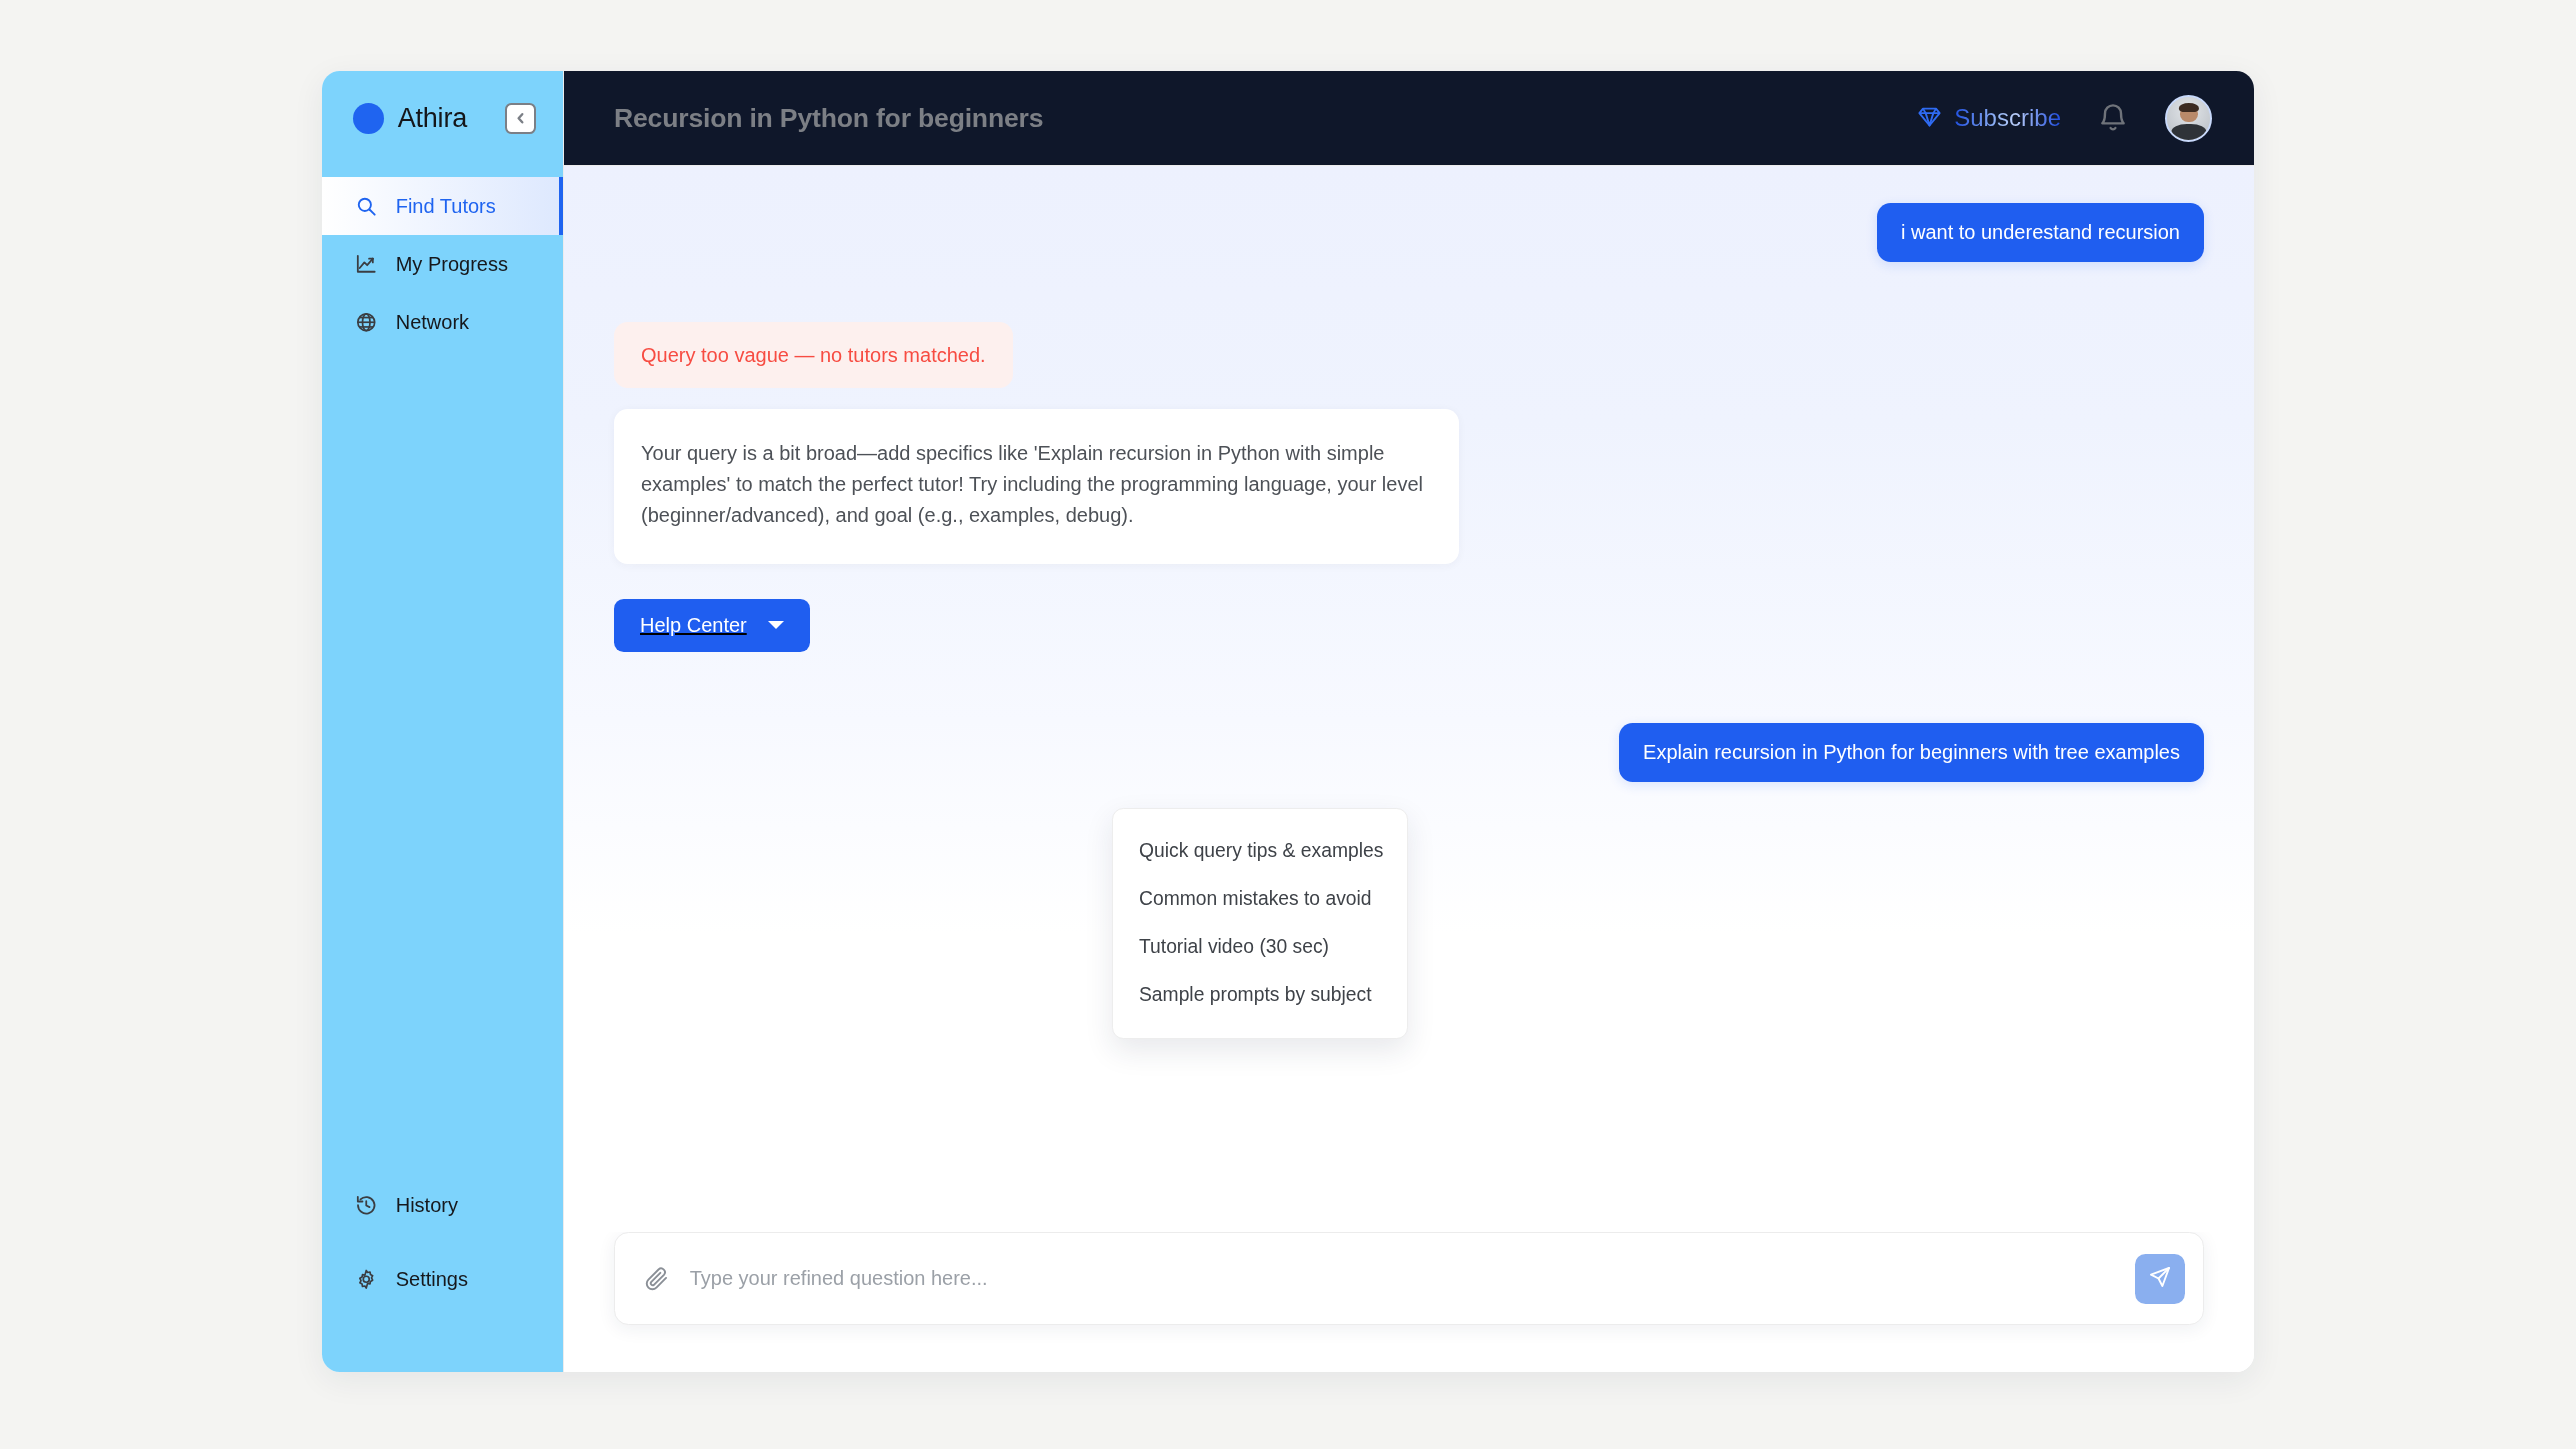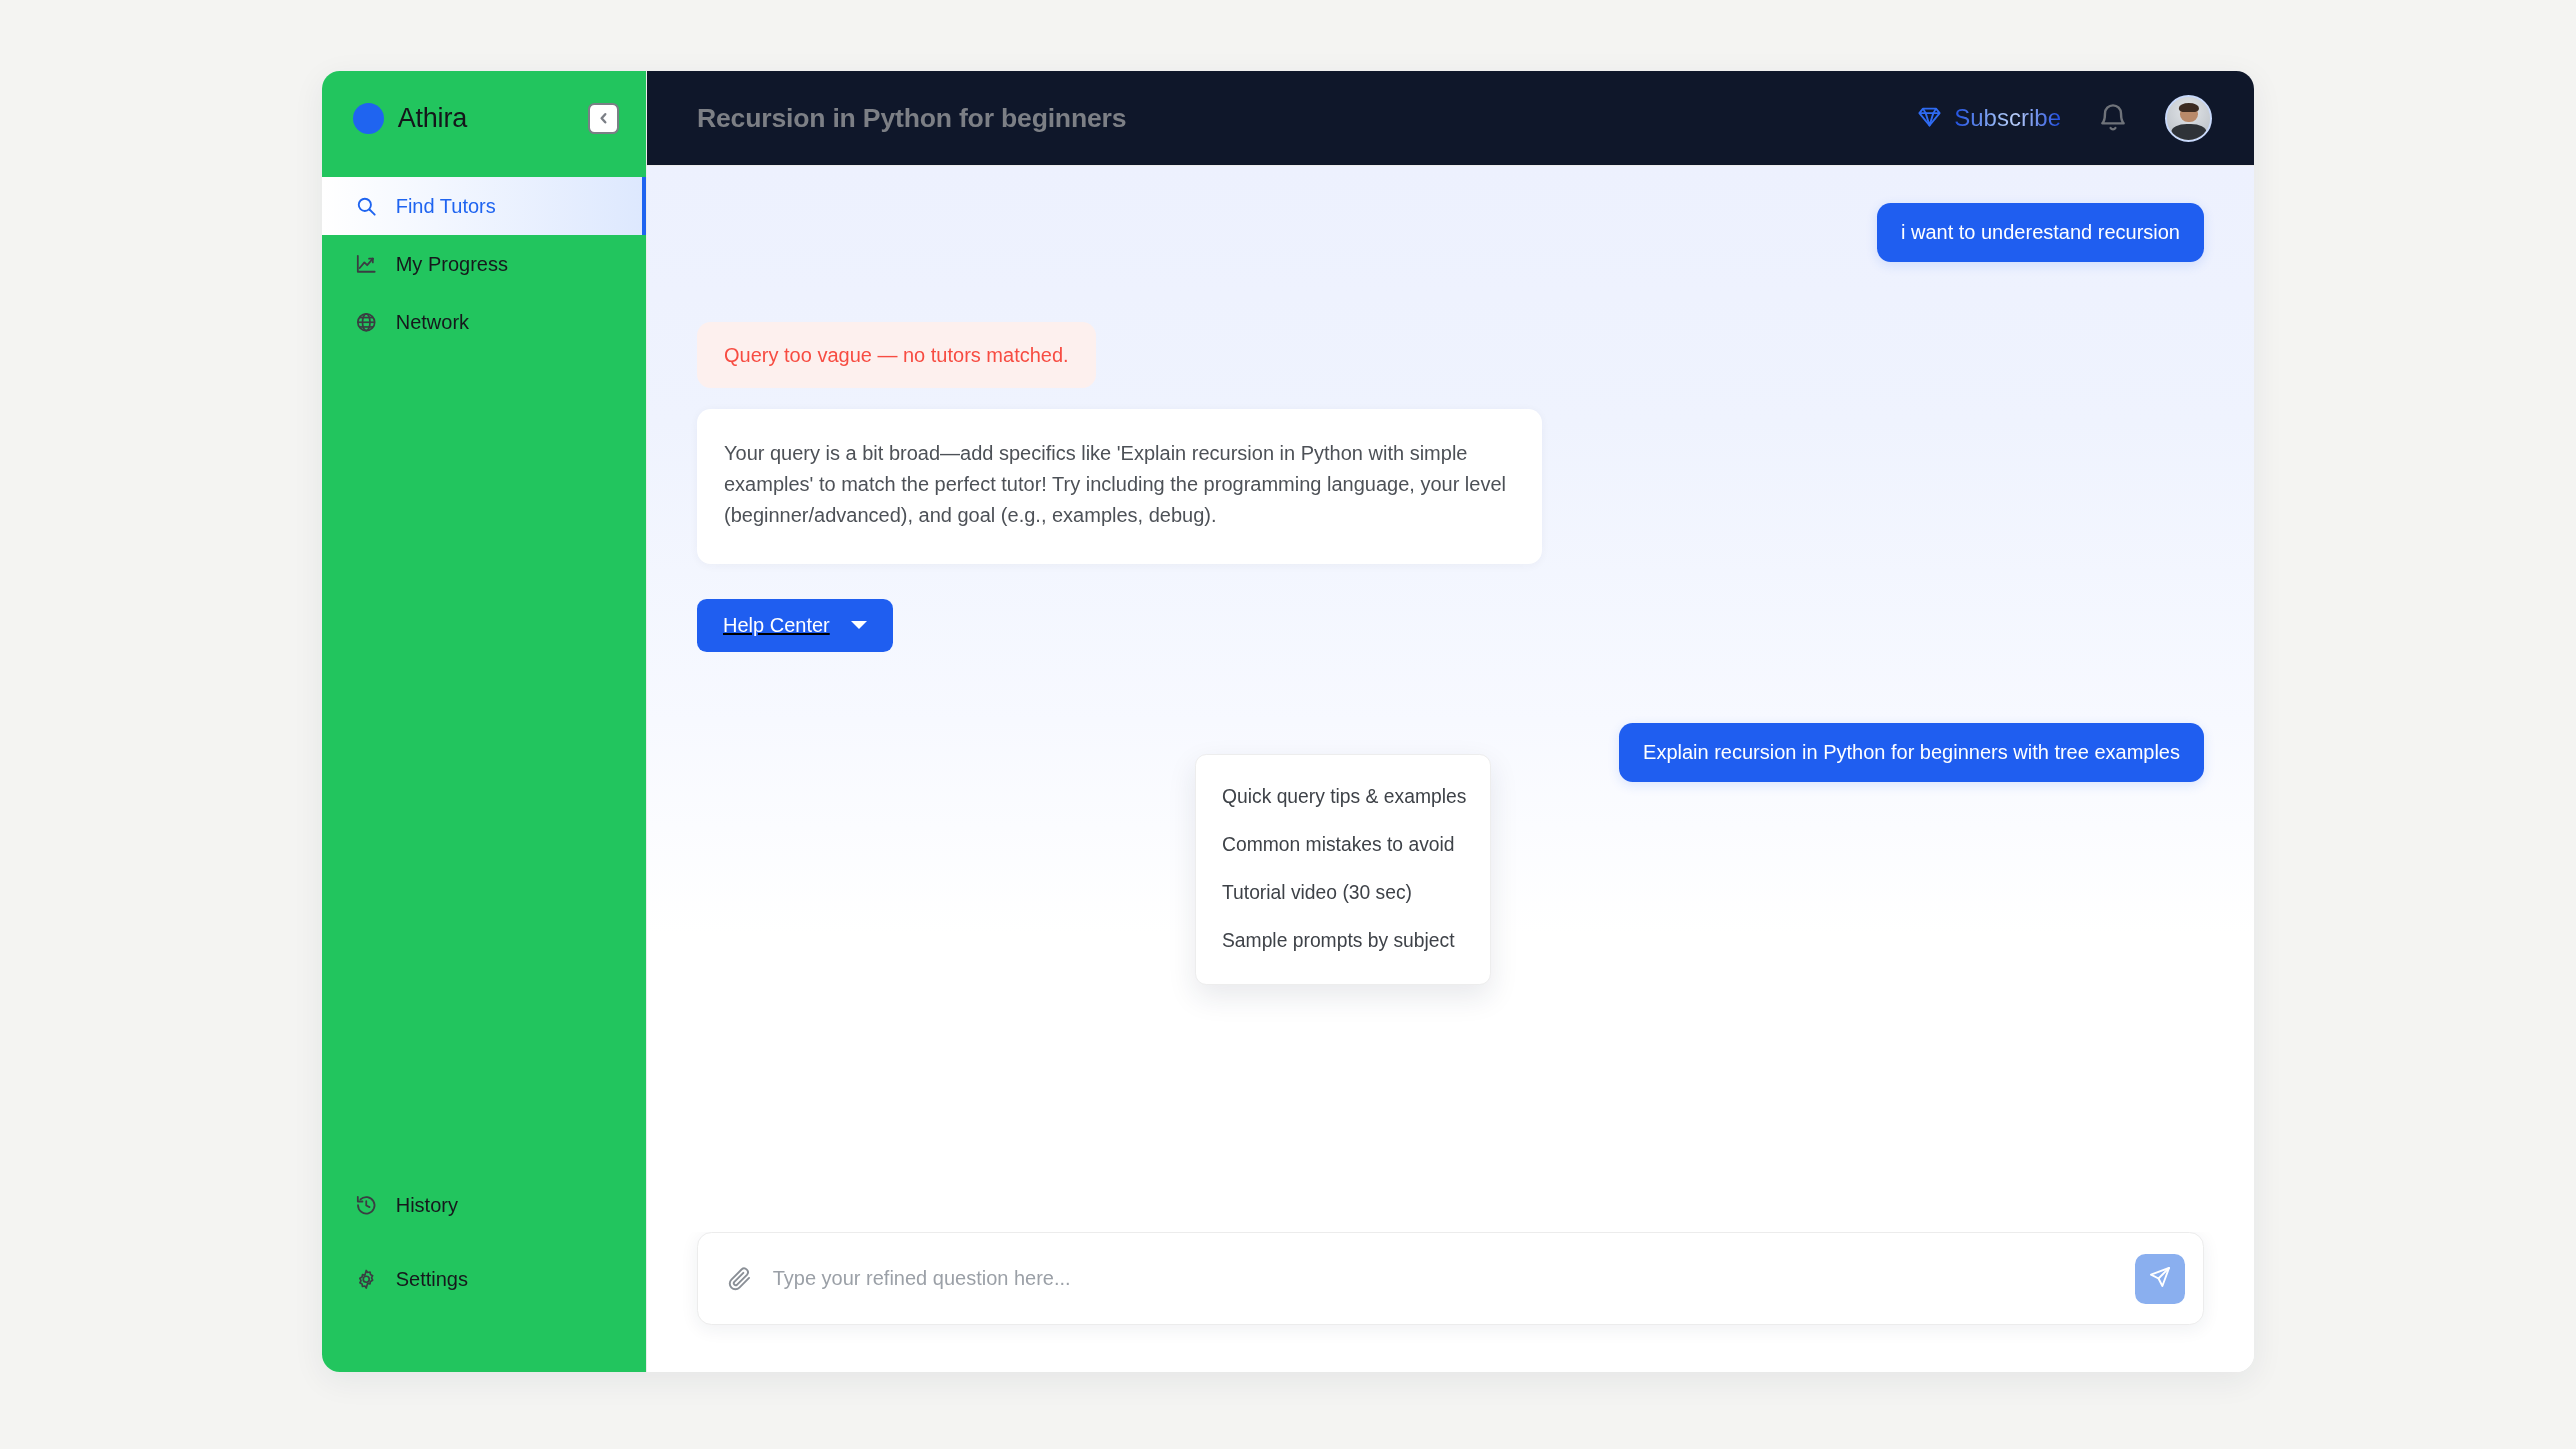--- a/index.html
+++ b/index.html
@@ -20,23 +20,23 @@
     height: 1301px;
     background: #ffffff;
     border-radius: 17.7px;
     box-shadow: 0 8px 32px rgba(30, 40, 70, 0.07);
     display: flex;
     overflow: hidden;
   }
 
   
   .sidebar {
-    width: 325px;
+    width: 242px;
     height: 100%;
-    background: #22c55e;
+    background: #7dd3fc;
     border-right: 0.8px solid #ececec;
     display: flex;
     flex-direction: column;
     position: relative;
     flex: none;
   }
 
   .sidebar-head {
     height: 95px;
     display: flex;
@@ -245,21 +245,21 @@
     font-family: inherit;
     display: inline-flex;
     align-items: center;
     gap: 21px;
   }
   .caret { width: 0; height: 0; border-left: 8.9px solid transparent; border-right: 8.9px solid transparent; border-top: 8.9px solid #fff; }
 
   .menu {
     position: absolute;
     left: 548px;
-    top: 588px;
+    top: 642px;
     width: 296px;
     background: #ffffff;
     border: 0.8px solid #ededed;
     border-radius: 11.3px;
     box-shadow: 0 11.3px 29px rgba(30,40,70,0.10);
     padding: 17.7px 0 19.3px 0;
     z-index: 20;
   }
   .menu-item {
     padding: 13px 26px;

